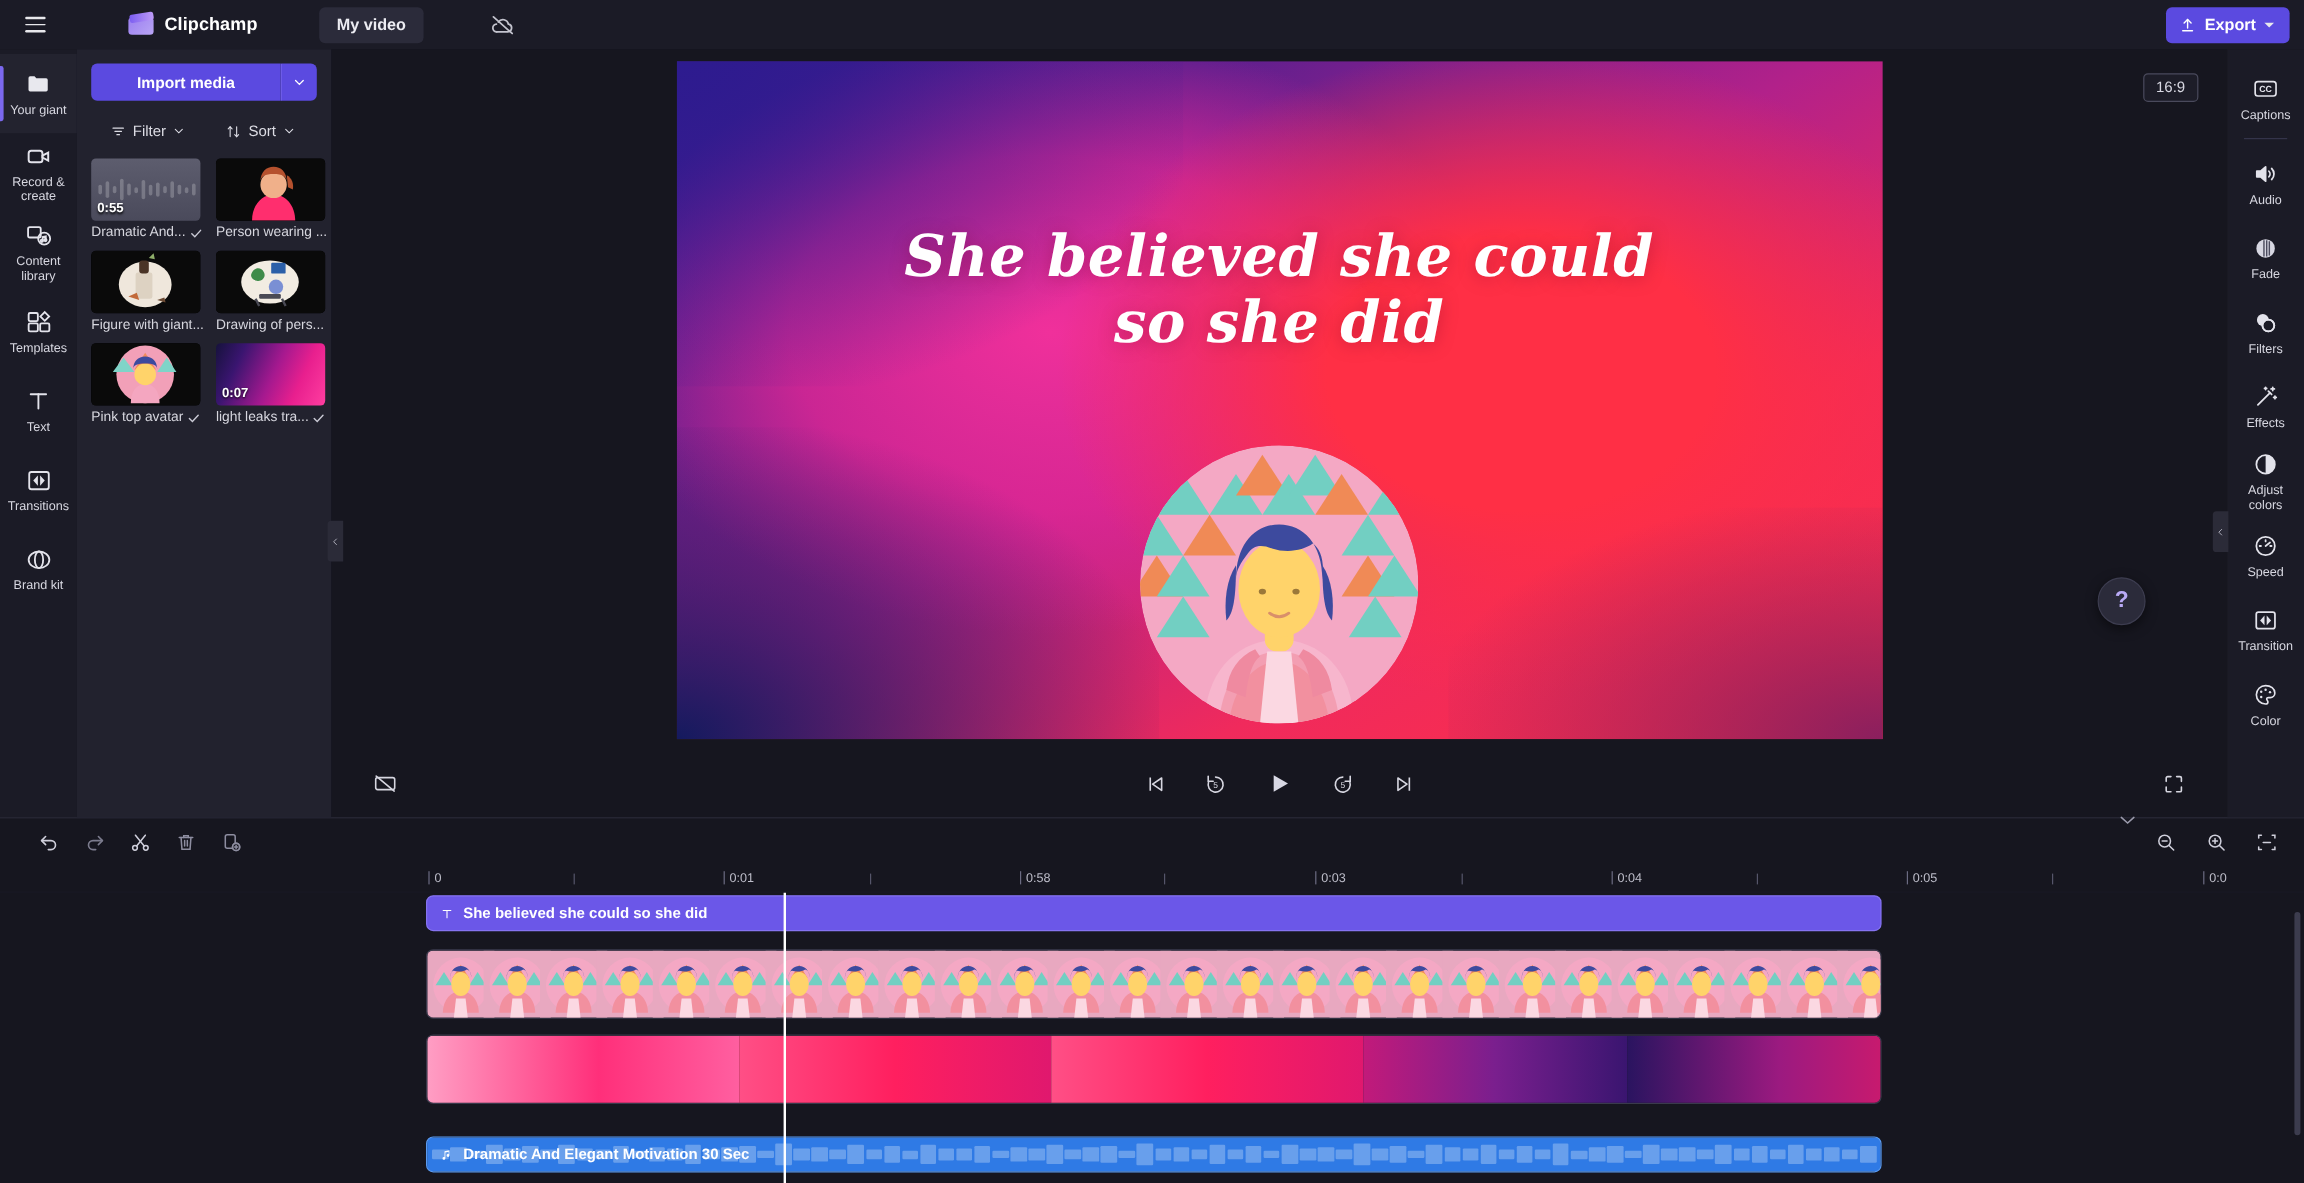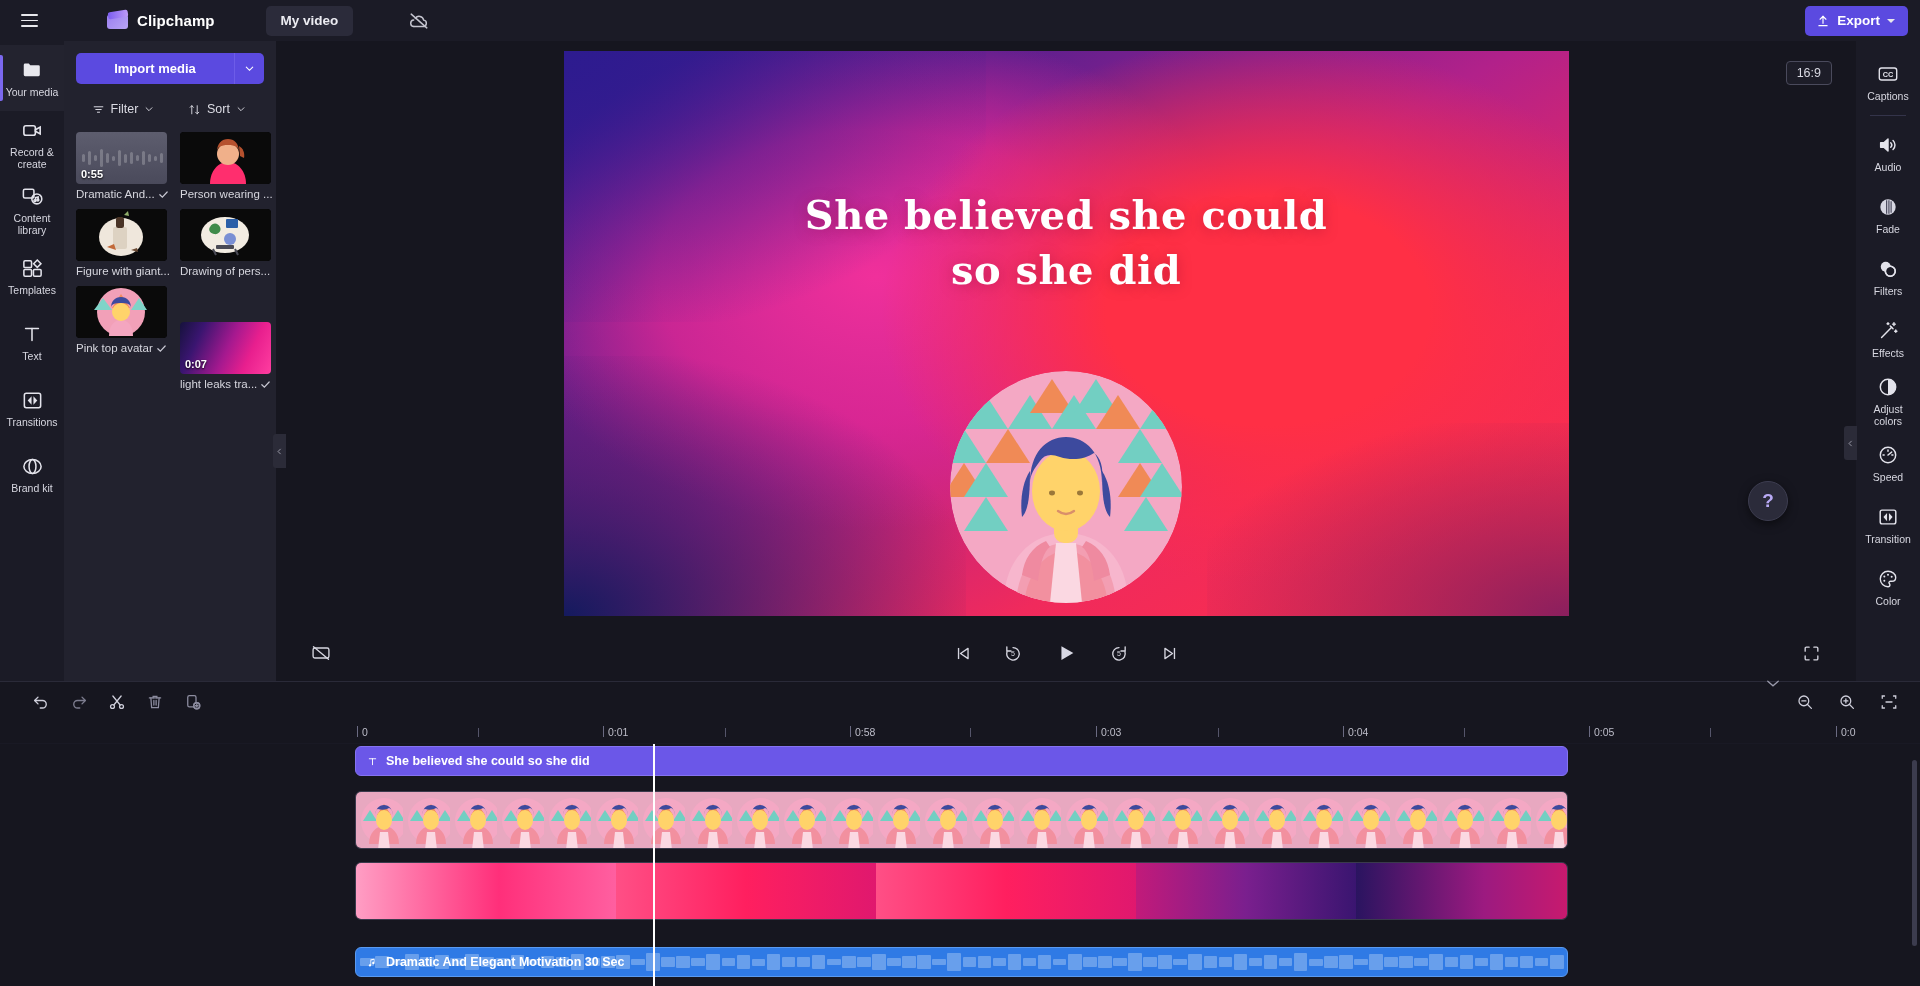--- a/index.html
+++ b/index.html
@@ -92,22 +92,22 @@
        radial-gradient(ellipse 62% 78% at 70% 46%, #ff2f45 0%, #ff2f45 26%, rgba(255,47,69,0) 62%),
        radial-gradient(ellipse 52% 62% at 31% 40%, #f0309b 0%, rgba(230,40,150,.75) 42%, rgba(200,40,150,0) 72%),
        linear-gradient(150deg, #3a1a8c 0%, #5b1f8e 22%, #b2218a 48%, #f02a5c 72%, #ff2f45 100%); }
   .bg-corner-tl { position: absolute; left:0; top:0; width: 42%; height: 48%;
      background: radial-gradient(ellipse at 0% 0%, #2d1b8f 0%, rgba(45,27,143,0) 76%); }
   .bg-corner-bl { position: absolute; left:0; bottom:0; width: 40%; height: 46%;
      background: radial-gradient(ellipse at 0% 100%, #141a5e 0%, rgba(20,26,94,0) 74%); }
   .bg-corner-br { position: absolute; right:0; bottom:0; width: 36%; height: 34%;
      background: radial-gradient(ellipse at 100% 100%, #8a1f5e 0%, rgba(138,31,94,0) 76%); }
   .v-title { position: absolute; left: 0; right: 0; top: 136px; text-align: center;
-     font-family: "DejaVu Serif", serif; font-weight: 700;
-     font-size: 40px; line-height: 55px; color: #fff; letter-spacing: .5px;
+     font-family: "DejaVu Serif", serif; font-style: italic; font-weight: 700;
+     font-size: 48px; line-height: 55px; color: #fff; letter-spacing: .5px;
      text-shadow: 0 2px 14px rgba(120,0,40,.35); }
   .avatar-wrap { position: absolute; left: 50%; top: 320px; transform: translateX(-50%);
      width: 232px; height: 232px; border-radius: 50%; overflow: hidden; }
 
   .player-bar { height: 56px; flex: 0 0 56px; display: flex; align-items: center;
      padding: 0 30px; position: relative; }
   .pb-left { display: flex; align-items: center; }
   .pb-center { position: absolute; left: 0; right: 0; display: flex; align-items: center;
      justify-content: center; gap: 21px; pointer-events: none; }
   .pb-center > * { pointer-events: auto; }
@@ -211,21 +211,21 @@
 
   <div class="body">
 
     <div class="rail">
       <div class="rail-item active">
         <span class="rail-ico">
           <svg width="22" height="22" viewBox="0 0 24 24" fill="#e8e8ee">
               <path d="M3 6.5A1.5 1.5 0 0 1 4.5 5h4l1.6 1.8H19a1.5 1.5 0 0 1 1.5 1.5v9A1.5 1.5 0 0 1 19 18.8H4.5A1.5 1.5 0 0 1 3 17.3z"></path>
             </svg>
         </span>
-        <span class="rail-lbl">Your media</span>
+        <span class="rail-lbl">Your giant</span>
       </div>
       <div class="rail-item">
         <span class="rail-ico">
           <svg width="23" height="23" viewBox="0 0 24 24" fill="none" stroke="#e3e3eb" stroke-width="1.7">
               <rect x="3" y="7" width="12" height="10" rx="2.2"></rect>
               <path d="M15 11.2l5-2.7v7l-5-2.7z"></path>
             </svg>
         </span>
         <span class="rail-lbl">Record &amp; create</span>
       </div>
@@ -413,21 +413,21 @@
           </div>
           <div class="m-cap">
             <span class="txt">Pink top avatar</span>
             <svg class="m-check" width="11" height="11" viewBox="0 0 24 24" fill="none" stroke="#c9c9d4" stroke-width="2.6" stroke-linecap="round">
                 <path d="M4 12.5l5.5 5.5L20 6.5"></path>
               </svg>
           </div>
         </div>
 
         <div class="m-item">
-          <div class="m-thumb" style="background:linear-gradient(115deg,#16123c 0%,#3a1570 22%,#a5198f 52%,#e81f8e 74%,#ff3ea0 100%);margin-top:36px;">
+          <div class="m-thumb" style="background:linear-gradient(115deg,#16123c 0%,#3a1570 22%,#a5198f 52%,#e81f8e 74%,#ff3ea0 100%);">
             <span class="m-dur">0:07</span>
           </div>
           <div class="m-cap">
             <span class="txt">light leaks tra...</span>
             <svg class="m-check" width="11" height="11" viewBox="0 0 24 24" fill="none" stroke="#c9c9d4" stroke-width="2.6" stroke-linecap="round">
                 <path d="M4 12.5l5.5 5.5L20 6.5"></path>
               </svg>
           </div>
         </div>
       </div>

